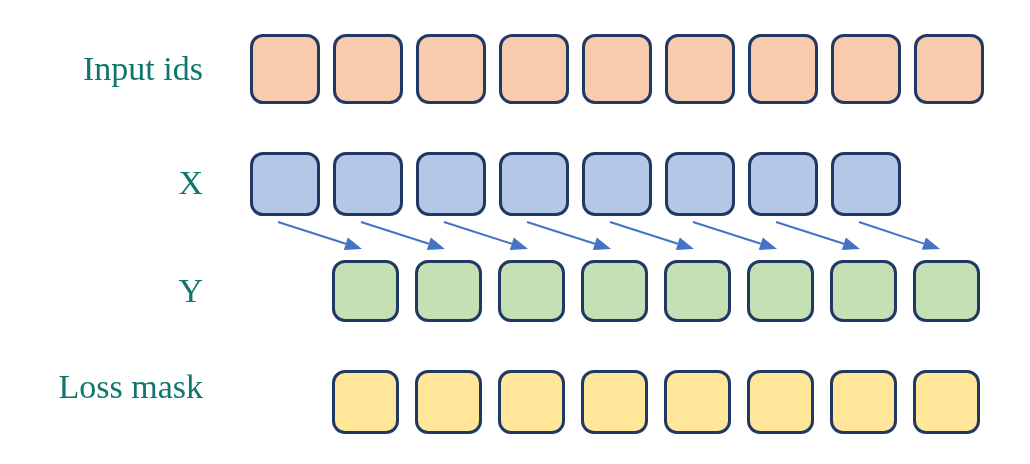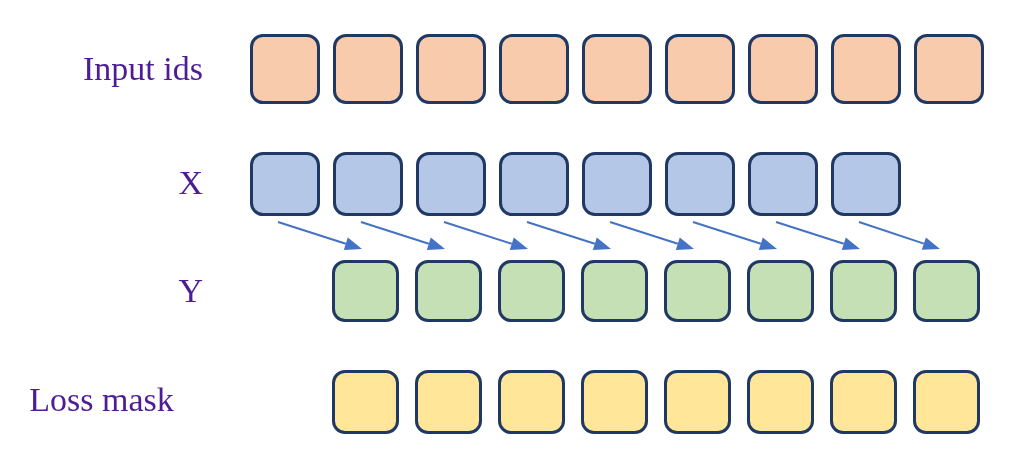--- a/index.html
+++ b/index.html
@@ -13,21 +13,21 @@
   #diagram {
     position: relative;
     width: 1030px;
     height: 464px;
     background: #ffffff;
     overflow: hidden;
   }
   .row-label {
     position: absolute;
     text-align: right;
-    color: #4c1d95;
+    color: #0f766e;
     font-family: "Liberation Serif", "DejaVu Serif", serif;
     font-size: 34px;
     line-height: 1;
     white-space: nowrap;
     width: 205px;
     left: 0;
   }
   .cell {
     position: absolute;
     box-sizing: border-box;
@@ -90,21 +90,21 @@
         <div class="cell" style="left: 498px; top: 260px; width: 67px; height: 62px; background: rgb(197, 224, 180); border-color: rgb(31, 56, 100);"></div>
         <div class="cell" style="left: 581px; top: 260px; width: 67px; height: 62px; background: rgb(197, 224, 180); border-color: rgb(31, 56, 100);"></div>
         <div class="cell" style="left: 664px; top: 260px; width: 67px; height: 62px; background: rgb(197, 224, 180); border-color: rgb(31, 56, 100);"></div>
         <div class="cell" style="left: 747px; top: 260px; width: 67px; height: 62px; background: rgb(197, 224, 180); border-color: rgb(31, 56, 100);"></div>
         <div class="cell" style="left: 830px; top: 260px; width: 67px; height: 62px; background: rgb(197, 224, 180); border-color: rgb(31, 56, 100);"></div>
         <div class="cell" style="left: 913px; top: 260px; width: 67px; height: 62px; background: rgb(197, 224, 180); border-color: rgb(31, 56, 100);"></div>
       </div>
   </div>
 
   <div class="row-group row-lossmask">
-    <div class="row-label" style="top: 383px; width: 203px; text-align: center;">Loss mask</div>
+    <div class="row-label" style="top: 370px; width: 203px;">Loss mask</div>
     <div class="cells">
         <div class="cell" style="left: 332px; top: 370px; width: 67px; height: 64px; background: rgb(255, 230, 153); border-color: rgb(31, 56, 100);"></div>
         <div class="cell" style="left: 415px; top: 370px; width: 67px; height: 64px; background: rgb(255, 230, 153); border-color: rgb(31, 56, 100);"></div>
         <div class="cell" style="left: 498px; top: 370px; width: 67px; height: 64px; background: rgb(255, 230, 153); border-color: rgb(31, 56, 100);"></div>
         <div class="cell" style="left: 581px; top: 370px; width: 67px; height: 64px; background: rgb(255, 230, 153); border-color: rgb(31, 56, 100);"></div>
         <div class="cell" style="left: 664px; top: 370px; width: 67px; height: 64px; background: rgb(255, 230, 153); border-color: rgb(31, 56, 100);"></div>
         <div class="cell" style="left: 747px; top: 370px; width: 67px; height: 64px; background: rgb(255, 230, 153); border-color: rgb(31, 56, 100);"></div>
         <div class="cell" style="left: 830px; top: 370px; width: 67px; height: 64px; background: rgb(255, 230, 153); border-color: rgb(31, 56, 100);"></div>
         <div class="cell" style="left: 913px; top: 370px; width: 67px; height: 64px; background: rgb(255, 230, 153); border-color: rgb(31, 56, 100);"></div>
       </div>

